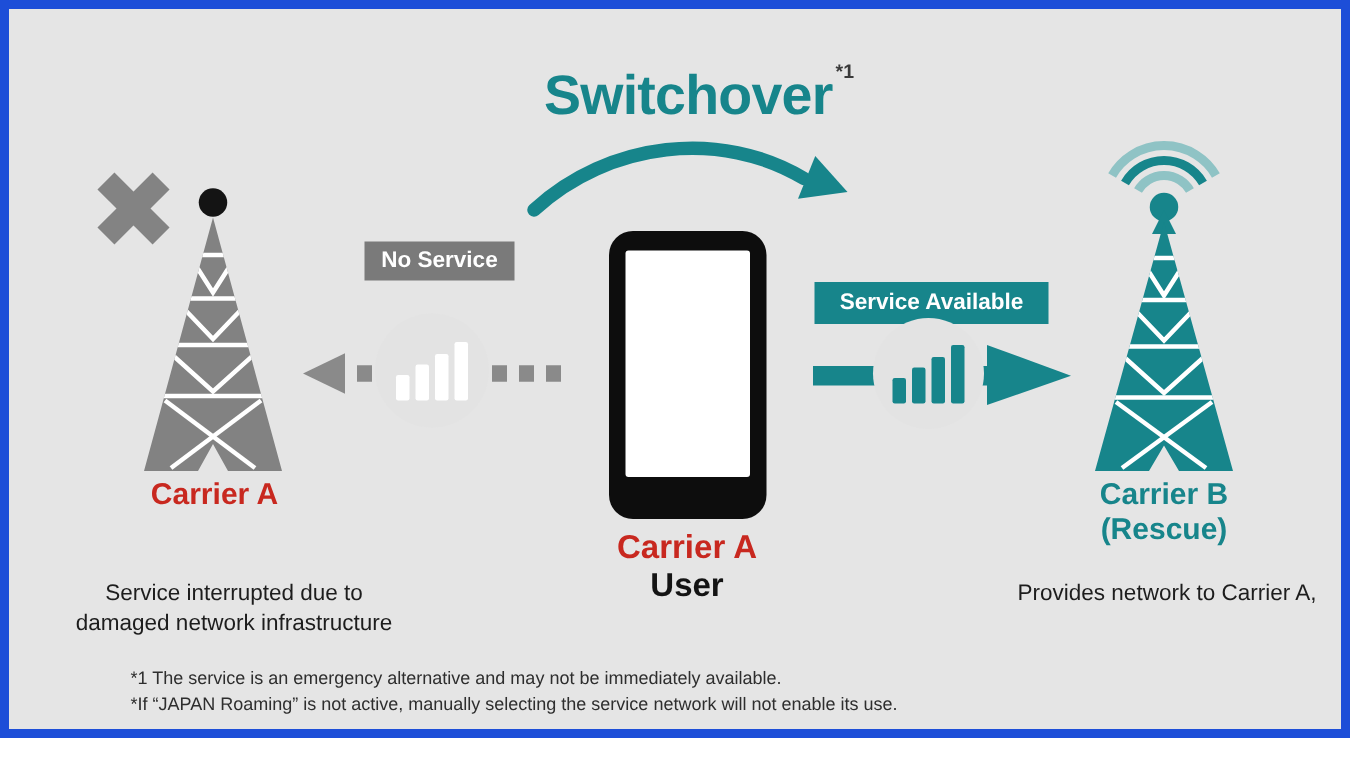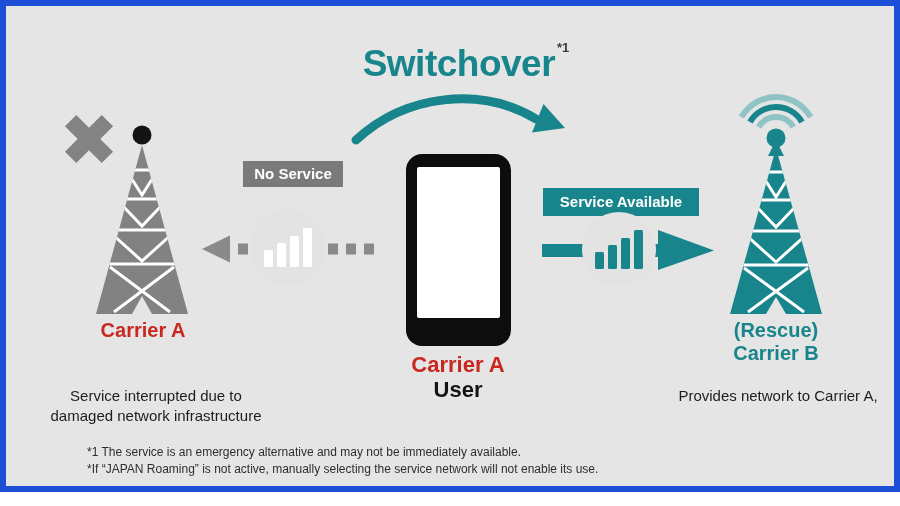--- a/index.html
+++ b/index.html
@@ -168,22 +168,22 @@
     <span style="display:block">Service interrupted due to</span>
     <span style="display:block">damaged network infrastructure</span>
   </div>
 
   <div class="abs phone-label">
     <span class="carrier">Carrier A</span>
     <span class="role">User</span>
   </div>
 
   <div class="abs carrier-label label-right">
+    <span style="display:block">Carrier B</span>
     <span style="display:block">(Rescue)</span>
-    <span style="display:block">Carrier B</span>
   </div>
   <div class="abs desc desc-right">
     <span style="display:block">Provides network to Carrier A,</span>
   </div>
 
   <div class="abs footnotes">
     <div>*1 The service is an emergency alternative and may not be immediately available.</div>
     <div>*If “JAPAN Roaming” is not active, manually selecting the service network will not enable its use.</div>
   </div>
 

